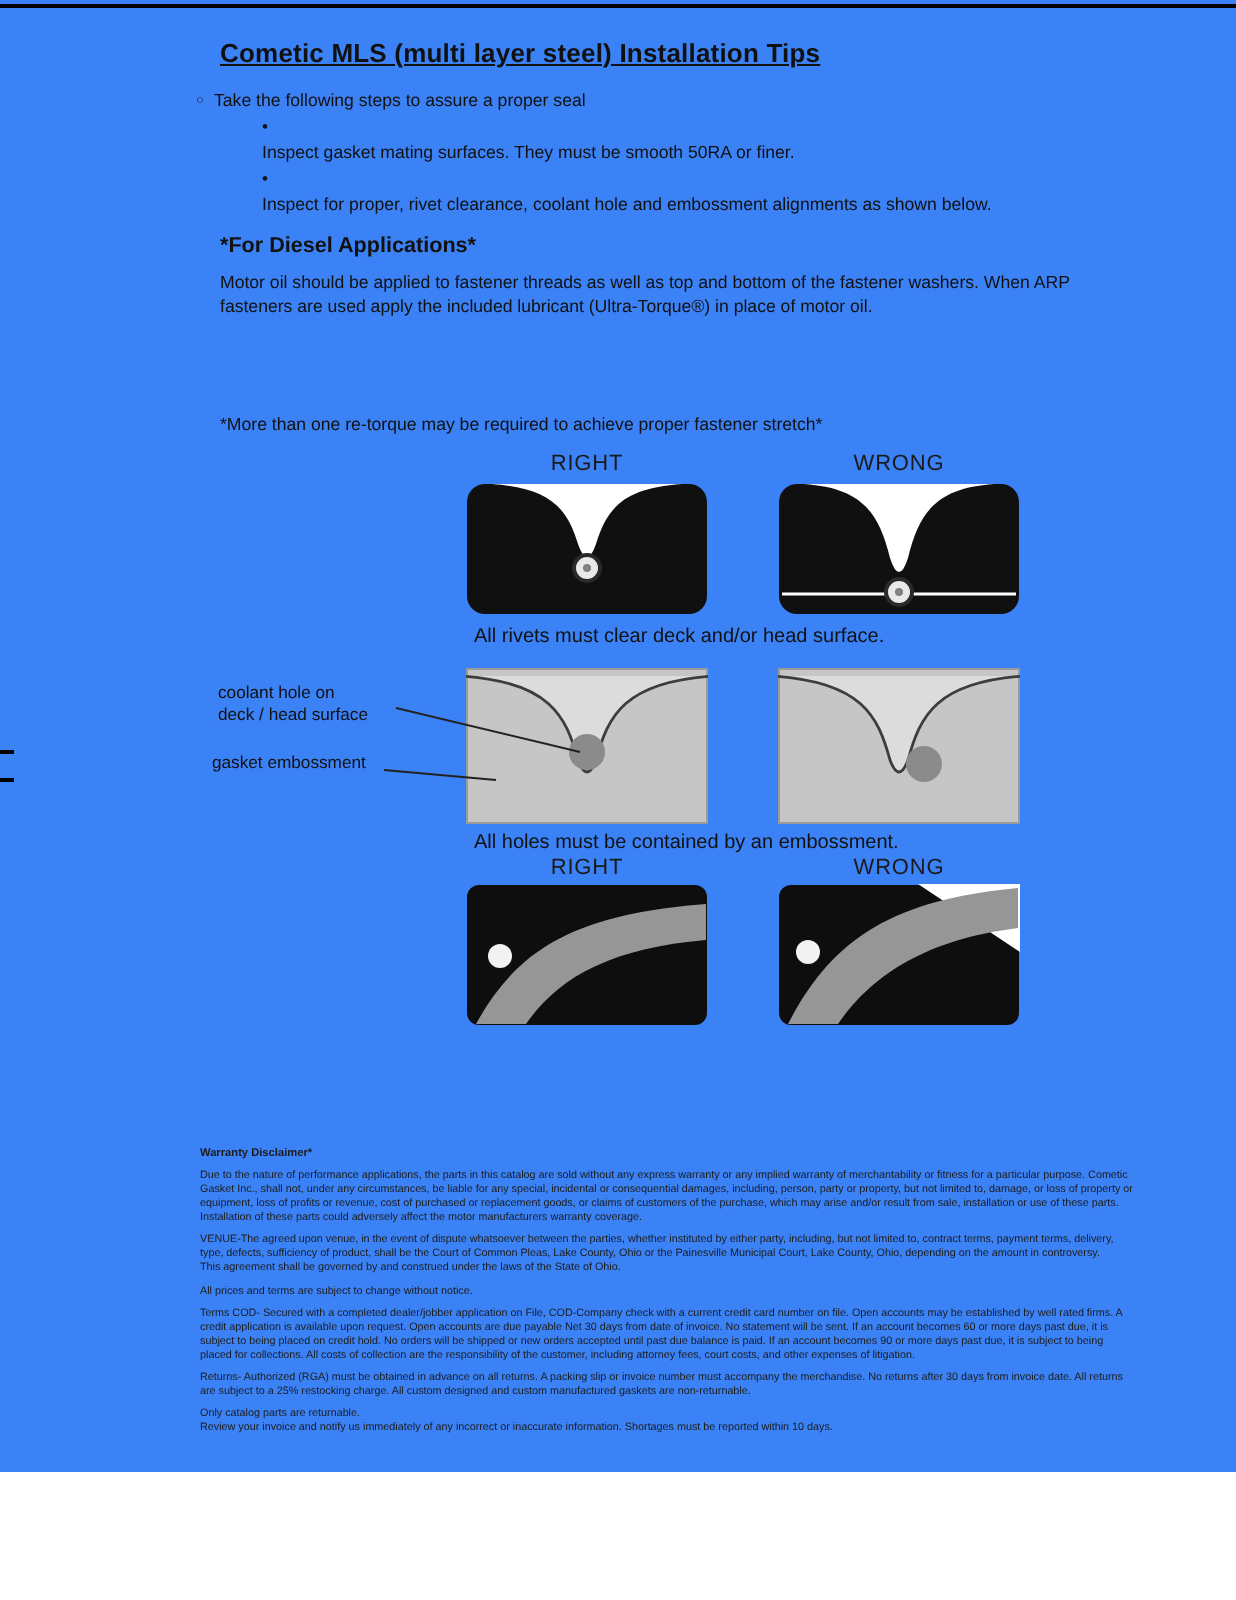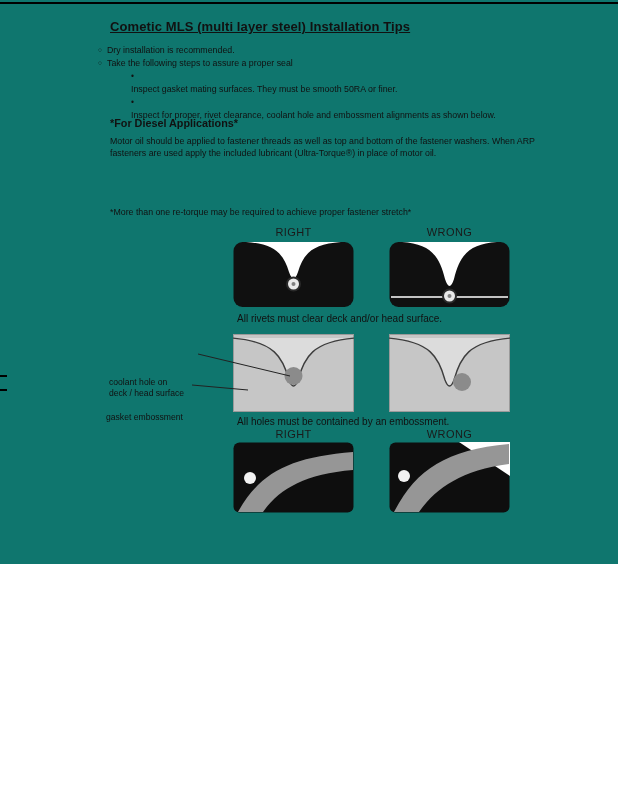--- a/index.html
+++ b/index.html
@@ -1,17 +1,17 @@
 <!DOCTYPE html>
 <html><head>
 <meta charset="utf-8">
 <style>
   html,body{margin:0;padding:0;background:#fff;}
   .page{
-    position:relative;width:618px;height:564px;background:#0f766e;
+    position:relative;width:618px;height:736px;background:#3b82f6;
     font-family:"Liberation Sans","DejaVu Sans",sans-serif;color:#111;
     overflow:hidden;
   }
   .top-rule{position:absolute;left:0;top:2px;width:618px;height:2px;background:#000;}
   .tick{position:absolute;left:0;width:7px;height:2px;background:#000;}
   .t1{top:375px;} .t2{top:389px;}
 
   .title{
     position:absolute;left:110px;top:19px;margin:0;
     font-size:13px;font-weight:bold;text-decoration:underline;letter-spacing:.1px;
@@ -34,21 +34,21 @@
 
   .fig{position:absolute;width:121px;}
   .fig svg{display:block;width:121px;height:auto;}
   #f1r{left:233px;top:241px;} #f1w{left:389px;top:241px;}
   #f2r{left:233px;top:334px;} #f2w{left:389px;top:334px;}
   #f3r{left:233px;top:442px;} #f3w{left:389px;top:442px;}
 
   .cap{position:absolute;left:237px;font-size:10px;color:#111;}
   .c1{top:313px;} .c2{top:416px;text-align:center;} .c3{top:516px;white-space:pre-line;line-height:1.3;}
 
-  .callout{position:absolute;font-size:8.6px;line-height:1.3;white-space:pre-line;margin-top:36px;}
+  .callout{position:absolute;font-size:8.6px;line-height:1.3;white-space:pre-line;}
   #coolant-label{left:109px;top:341px;}
   #emboss-label{left:106px;top:376px;}
   #callout-lines{position:absolute;left:190px;top:340px;pointer-events:none;}
 
   .legal{position:absolute;left:100px;top:574px;width:468px;font-size:5.4px;line-height:1.28;color:#1c1c1c;}
   .legal .lh{font-weight:bold;margin:0 0 4px 0;font-size:5.6px;}
   .legal p{margin:0 0 4.5px 0;white-space:pre-line;}
 
   .doc-code{position:absolute;left:503px;top:757px;font-size:10px;letter-spacing:.3px;}
 </style>
@@ -57,24 +57,20 @@
 
 <div class="page">
 
   <div class="top-rule"></div>
   <div class="tick t1"></div>
   <div class="tick t2"></div>
 
   <h1 class="title">Cometic MLS (multi layer steel) Installation Tips</h1>
 
   <div class="tips">
-    <div class="tip">
-      <span class="mk o"></span>
-      <span>Dry installation is recommended.</span>
-    </div>
     <div class="tip">
       <span class="mk o"></span>
       <span>Take the following steps to assure a proper seal</span>
     </div>
     <div class="tip sub">
       <span class="mk d"></span>
       <span>Inspect gasket mating surfaces.  They must be smooth 50RA or finer.</span>
     </div>
     <div class="tip sub">
       <span class="mk d"></span>

